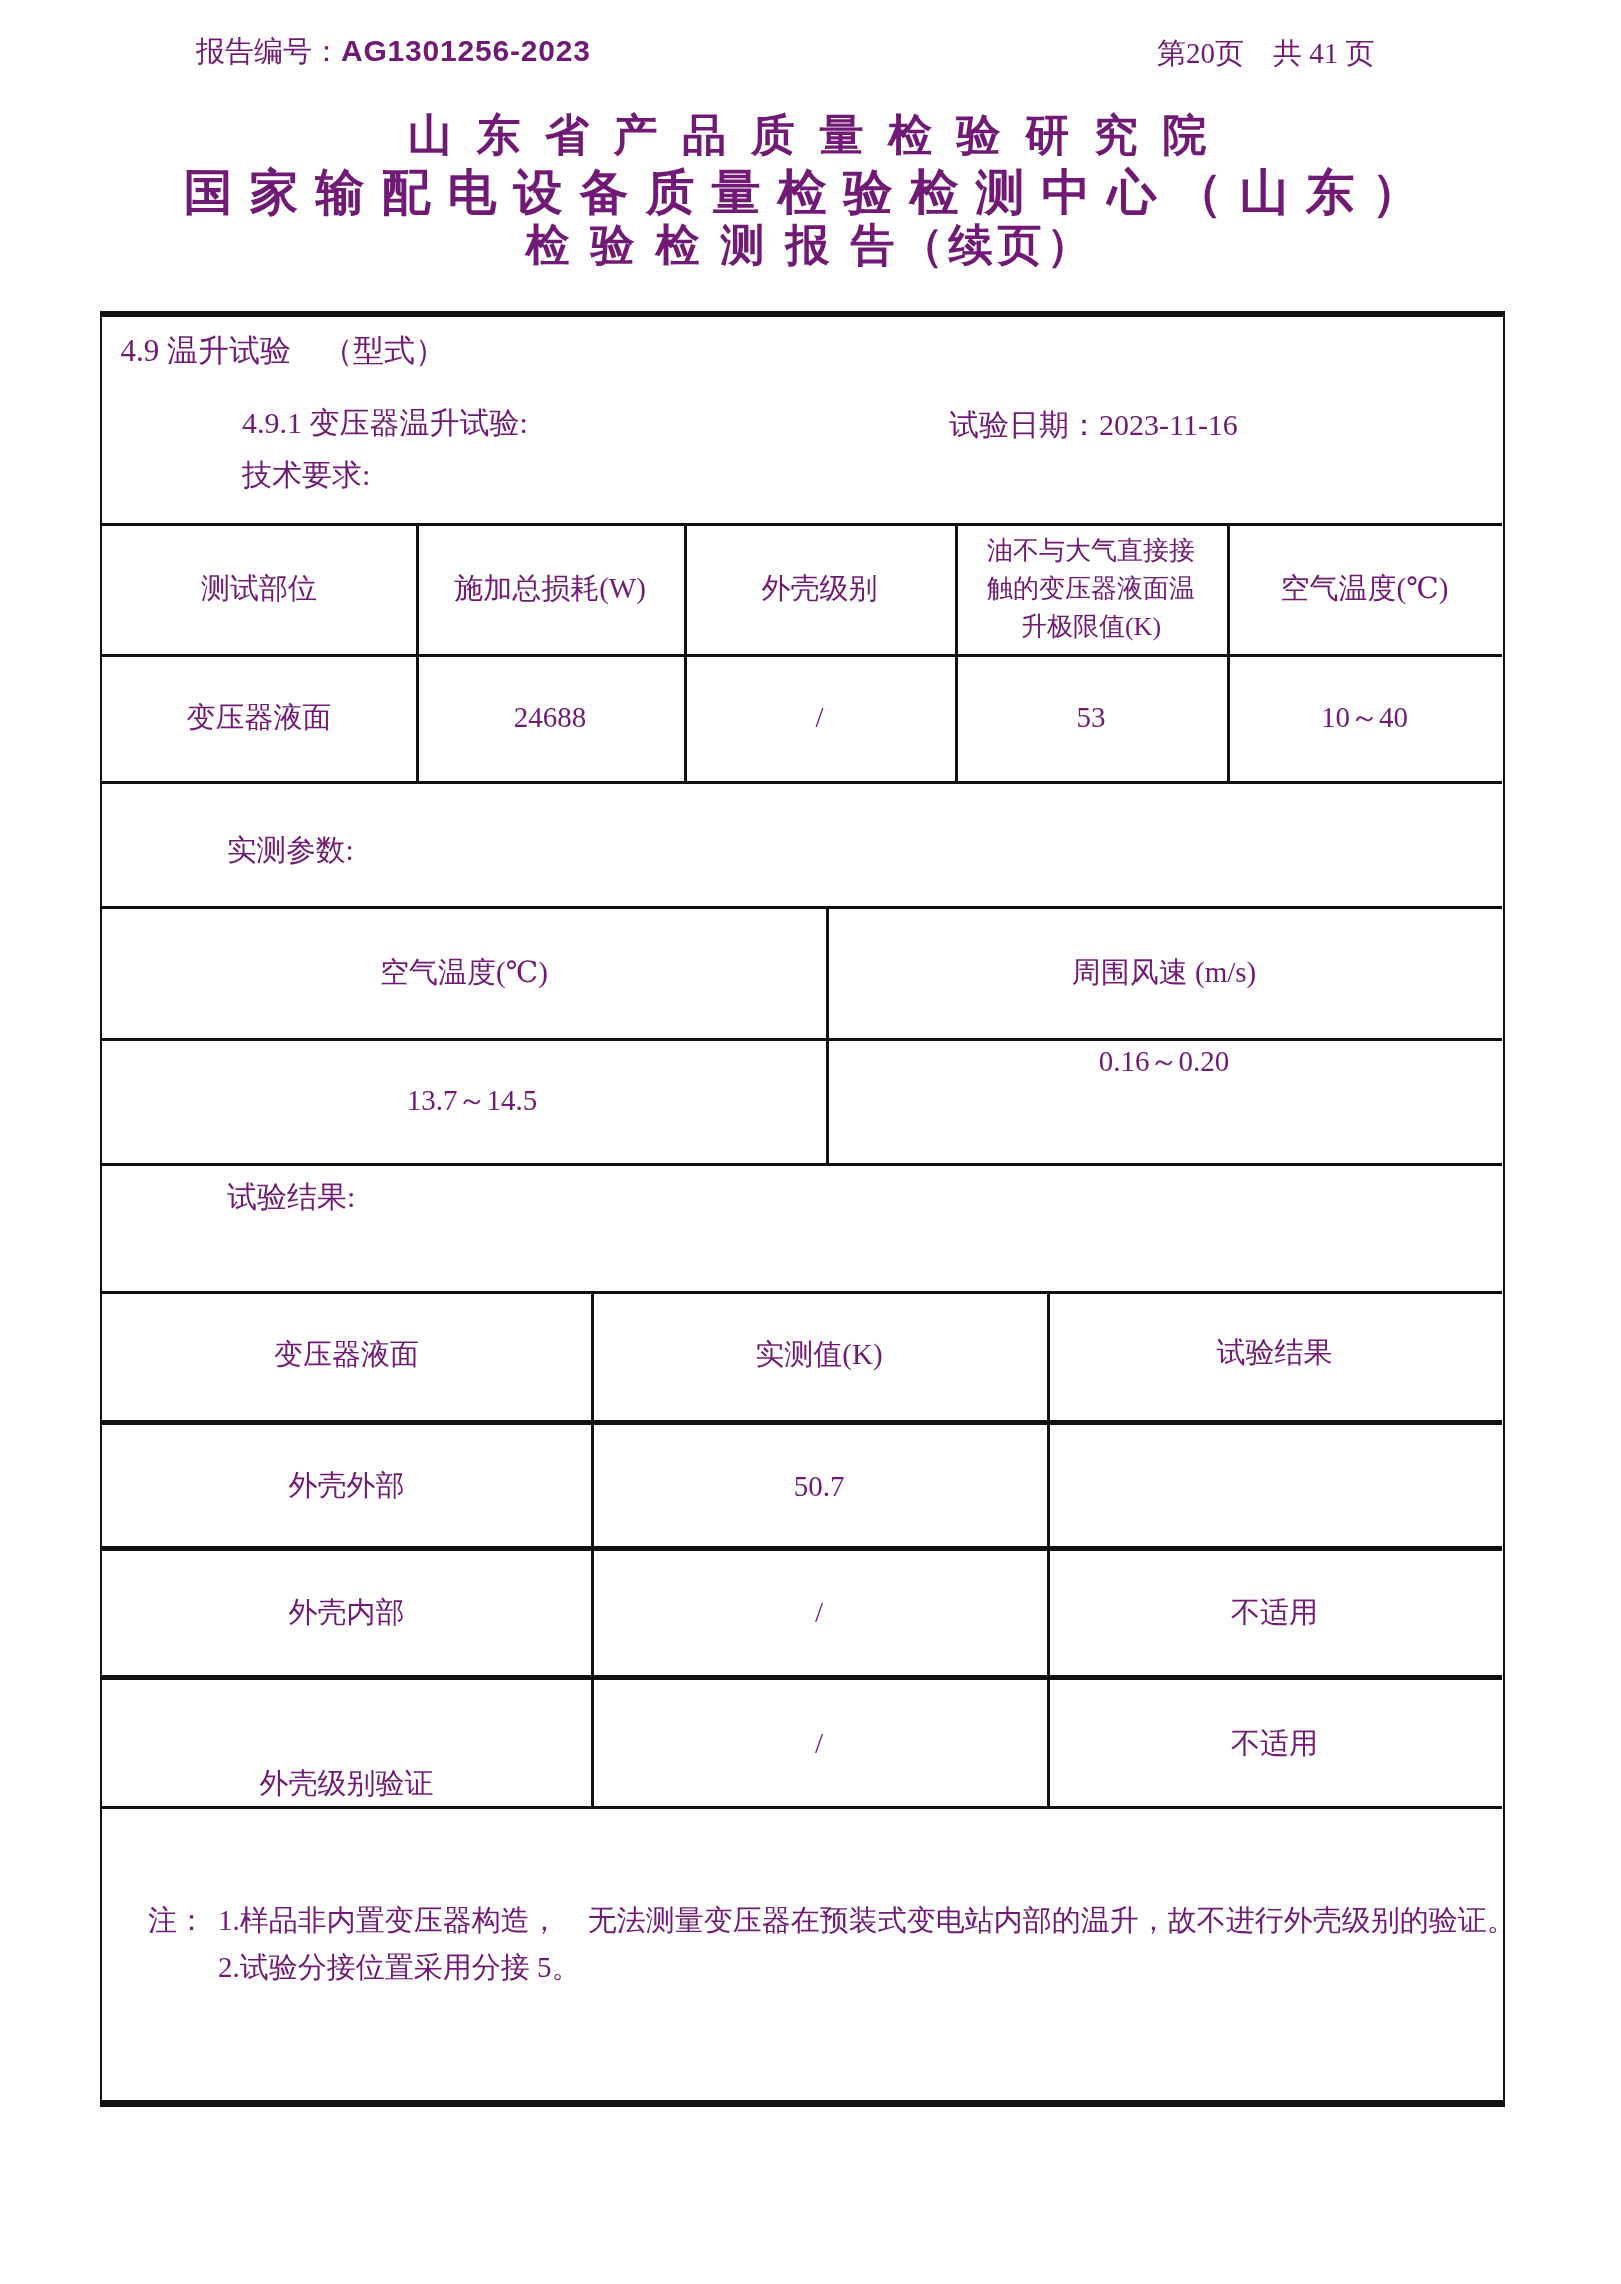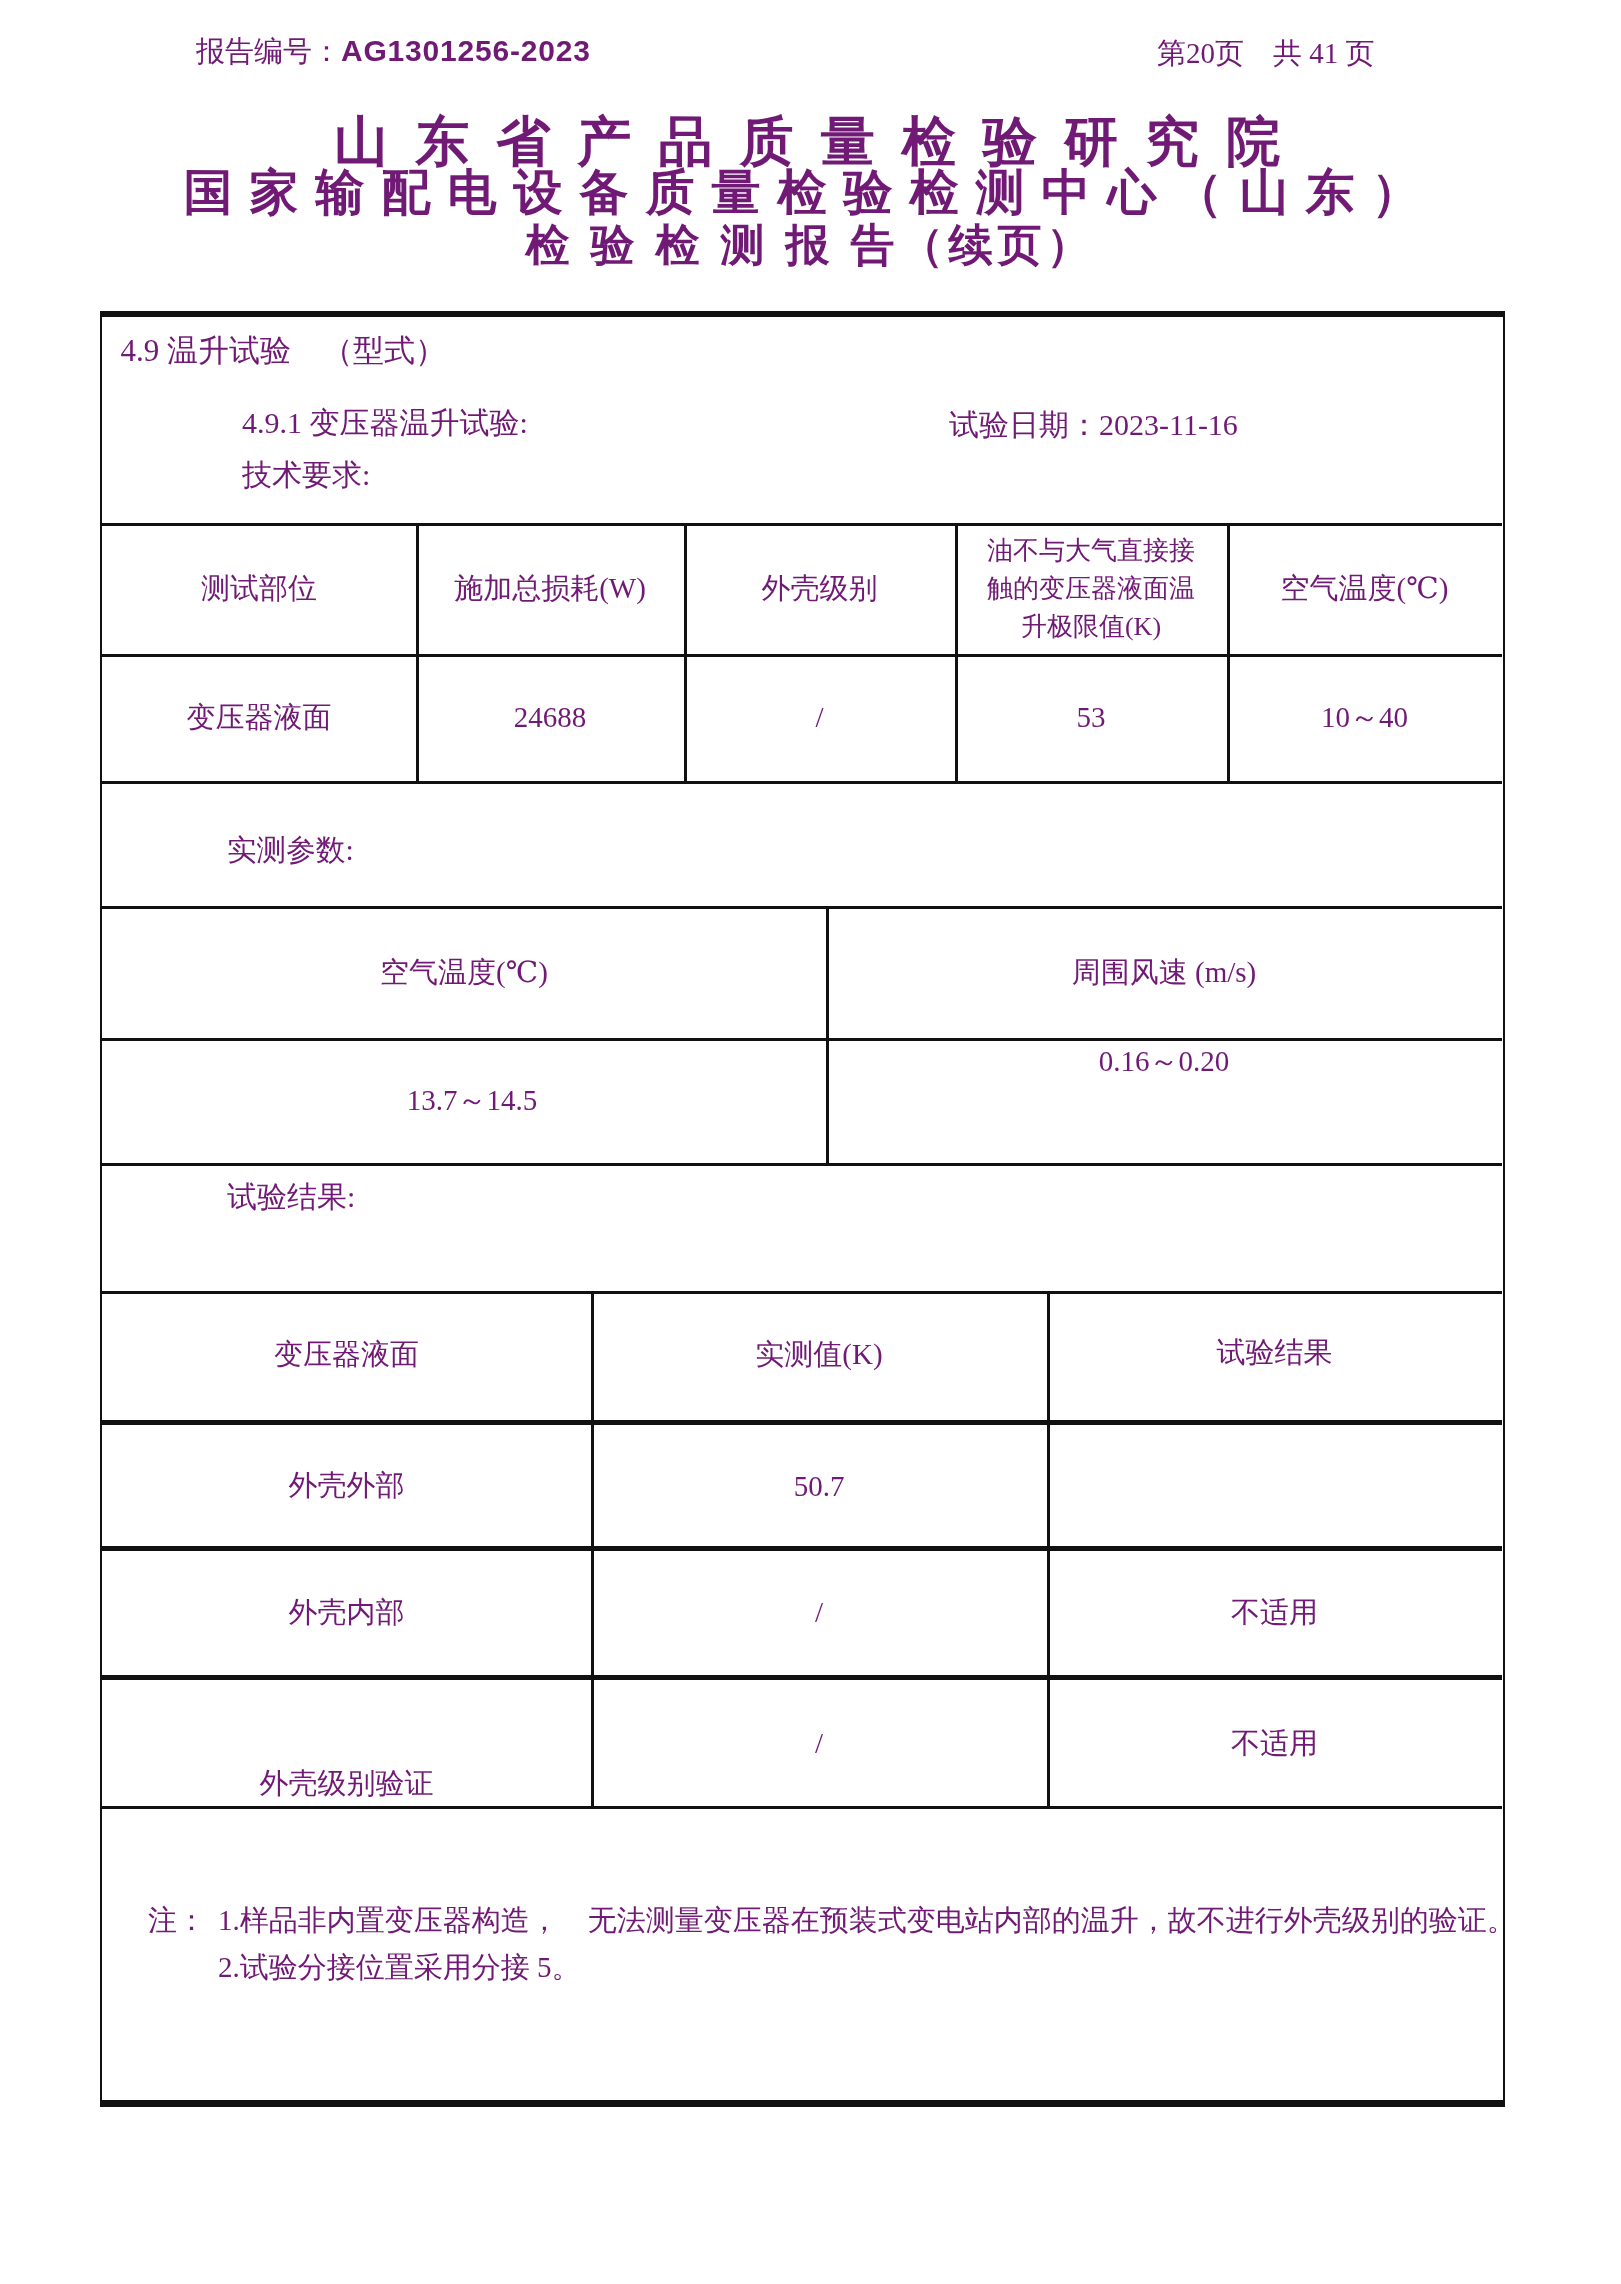--- a/index.html
+++ b/index.html
@@ -11,21 +11,21 @@
     font-family:"Liberation Serif","DejaVu Serif",serif;
     overflow:hidden;
   }
   .abs{position:absolute;}
   
   .hdr-left{left:196px;top:32px;font-size:29px;}
   .hdr-left .num{font-family:"Liberation Sans","DejaVu Sans",sans-serif;font-weight:bold;font-size:30px;letter-spacing:0.8px;}
   .hdr-right{left:1157px;top:34px;font-size:29px;}
   
   .title{left:0;width:1621px;text-align:center;font-weight:bold;white-space:nowrap;}
-  .t1{top:106px;font-size:54px;letter-spacing:6.8px;}
+  .t1{top:106px;font-size:44px;letter-spacing:6.8px;}
   .t2{top:160px;font-size:49px;letter-spacing:17px;}
   .t3{top:216px;font-size:44px;letter-spacing:5px;}
   
   .box{
     left:100px;top:311px;width:1405px;height:1796px;
     border:2.5px solid #111;
     border-top-width:6.8px;
     border-bottom-width:7.6px;
     box-sizing:border-box;
   }

